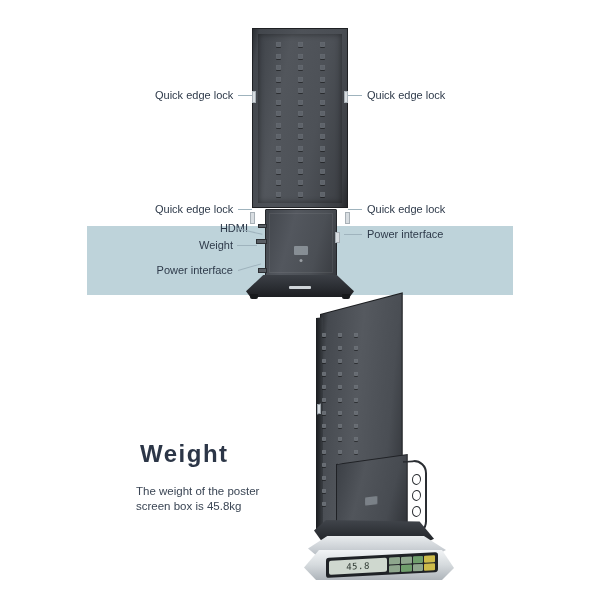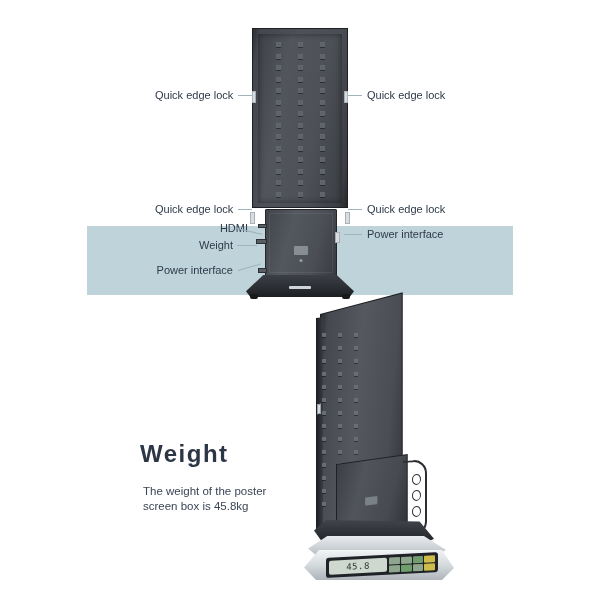--- a/index.html
+++ b/index.html
@@ -328,21 +328,21 @@
     font-size: 24px;
     font-weight: bold;
     color: #2c3647;
     letter-spacing: 1.5px;
     margin: 0 0 16px 4px;
   }
   .weight-desc {
     font-size: 11.5px;
     color: #3a4554;
     line-height: 15px;
-    margin: 7px;
+    margin: 0;
     max-width: 128px;
   }
 </style>
 </head>
 <body>
 
 <div class="page">
 
   <div class="diagram">
 

